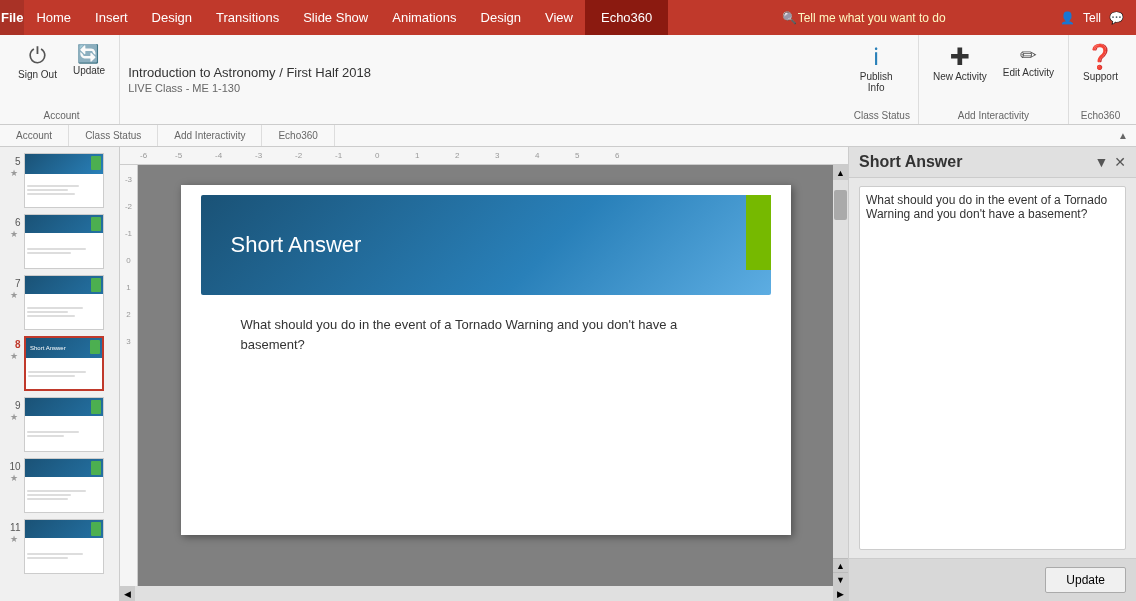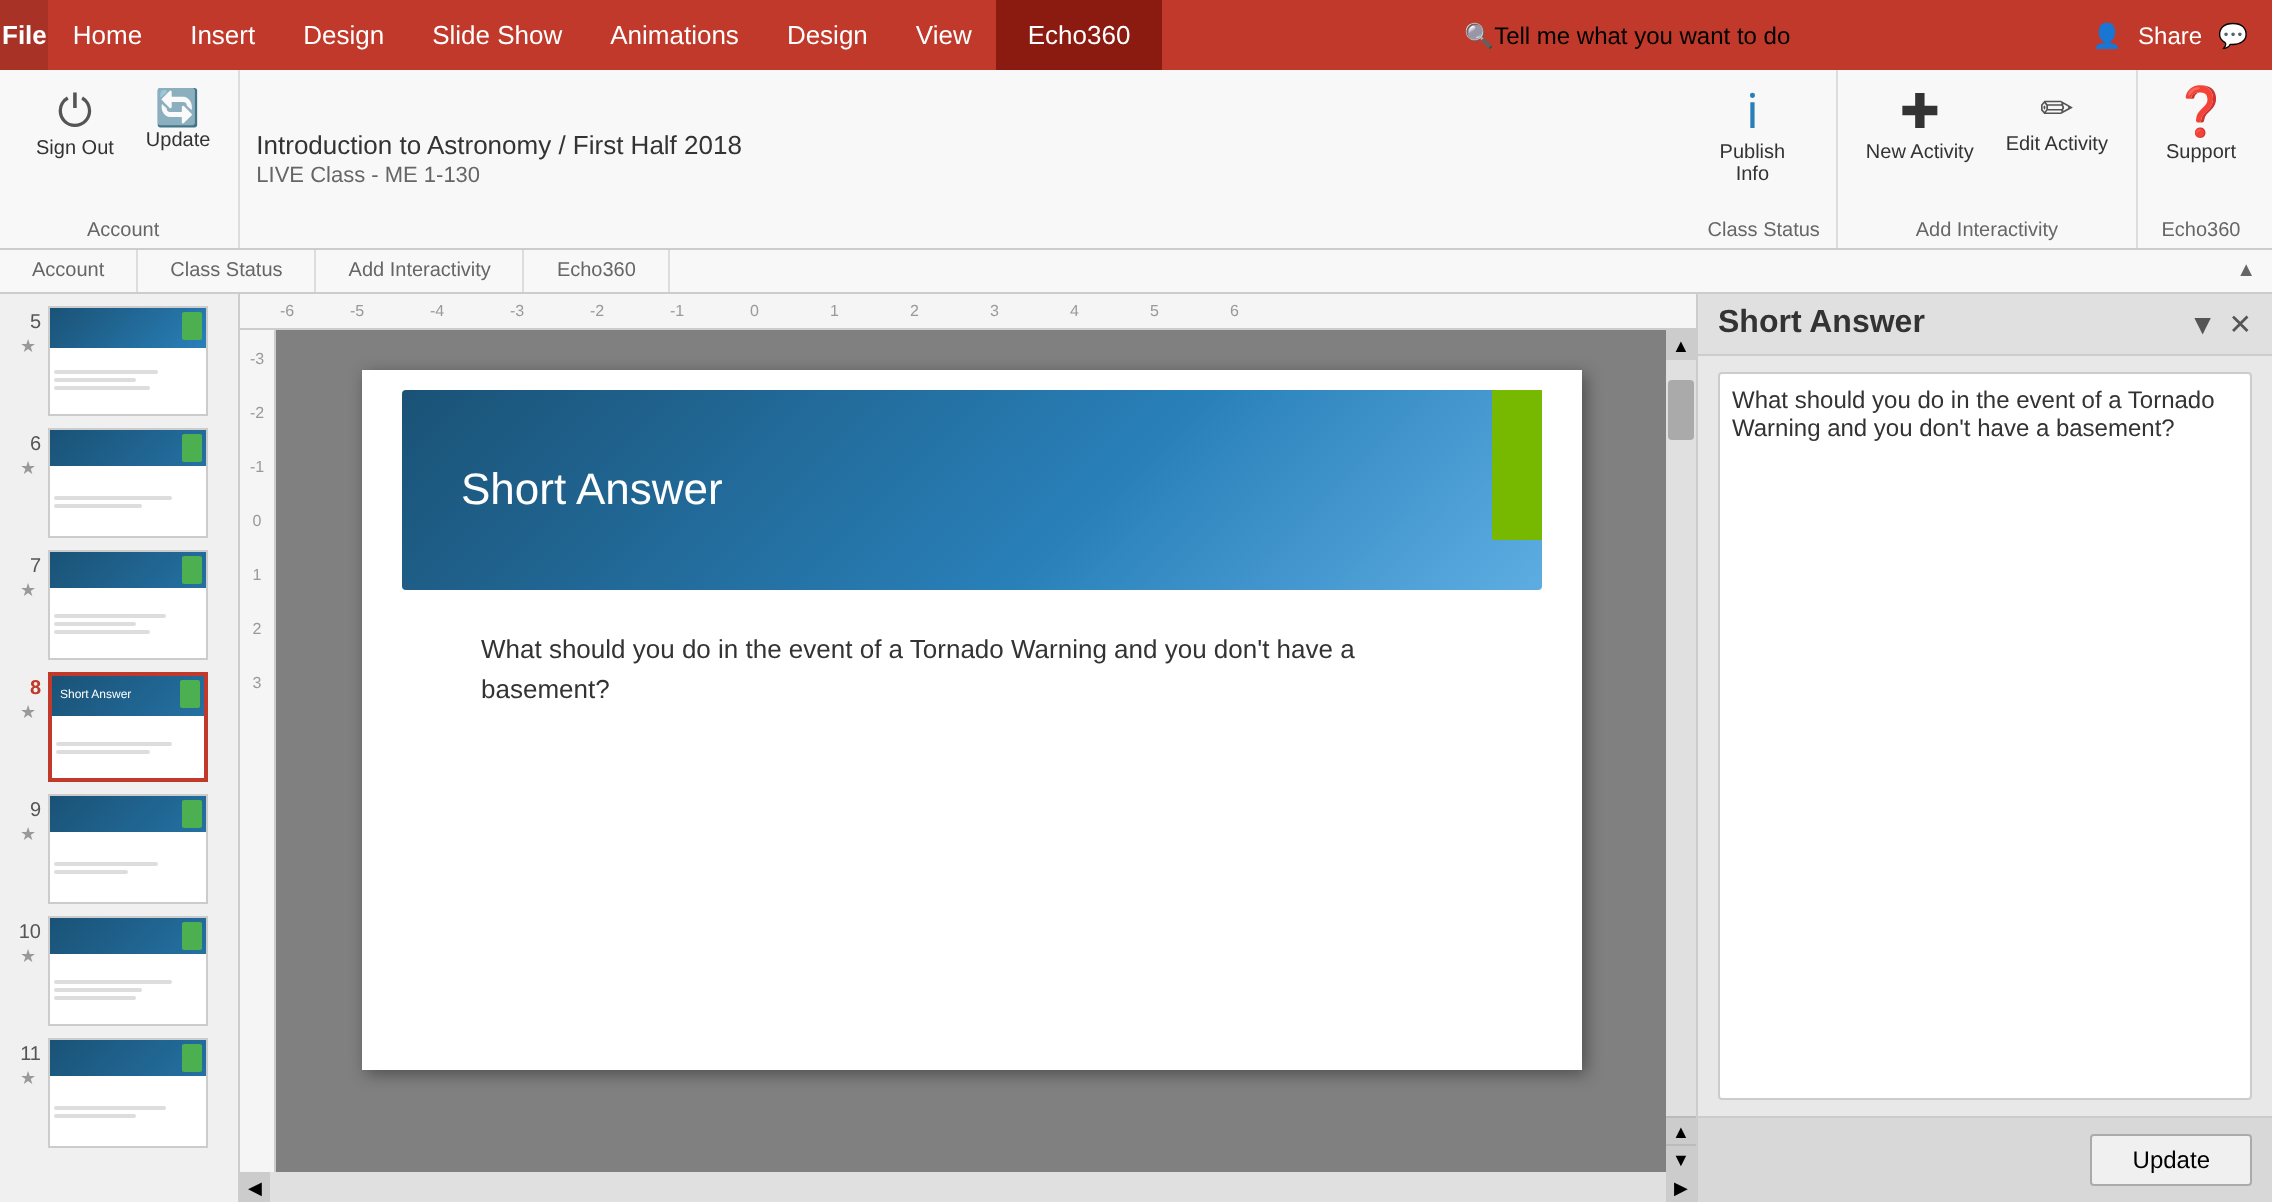--- a/index.html
+++ b/index.html
@@ -337,32 +337,33 @@
     .thumb-blue { background: linear-gradient(135deg, #1a5276, #2471a3); }
   </style>
 </head>
 <body>
 
 <div class="title-bar">
   <div class="file-btn">File</div>
   <div class="menu-item">Home</div>
   <div class="menu-item">Insert</div>
   <div class="menu-item">Design</div>
+  <div class="menu-item">Transitions</div>
   <div class="menu-item">Slide Show</div>
   <div class="menu-item">Animations</div>
   <div class="menu-item">Design</div>
   <div class="menu-item">View</div>
   <div class="menu-item echo360" style="background:#8b1a10; padding:0 16px;">Echo360</div>
   <div class="spacer">
     <span>🔍</span>
-    <span style="margin-left:0;font-size:12px;color:#000000;">Tell me what you want to do</span>
+    <span style="margin-left:0;font-size:12px;color:#fef9c3;">Tell me what you want to do</span>
   </div>
   <div class="right-btns">
     <span>👤</span>
-    <span>Share</span>
+    <span>Tell</span>
     <span>💬</span>
   </div>
 </div>
 
 <div class="ribbon">
 
   <div class="ribbon-section">
     <div class="section-buttons">
       <div class="ribbon-btn">
         <span class="icon">⏻</span>

